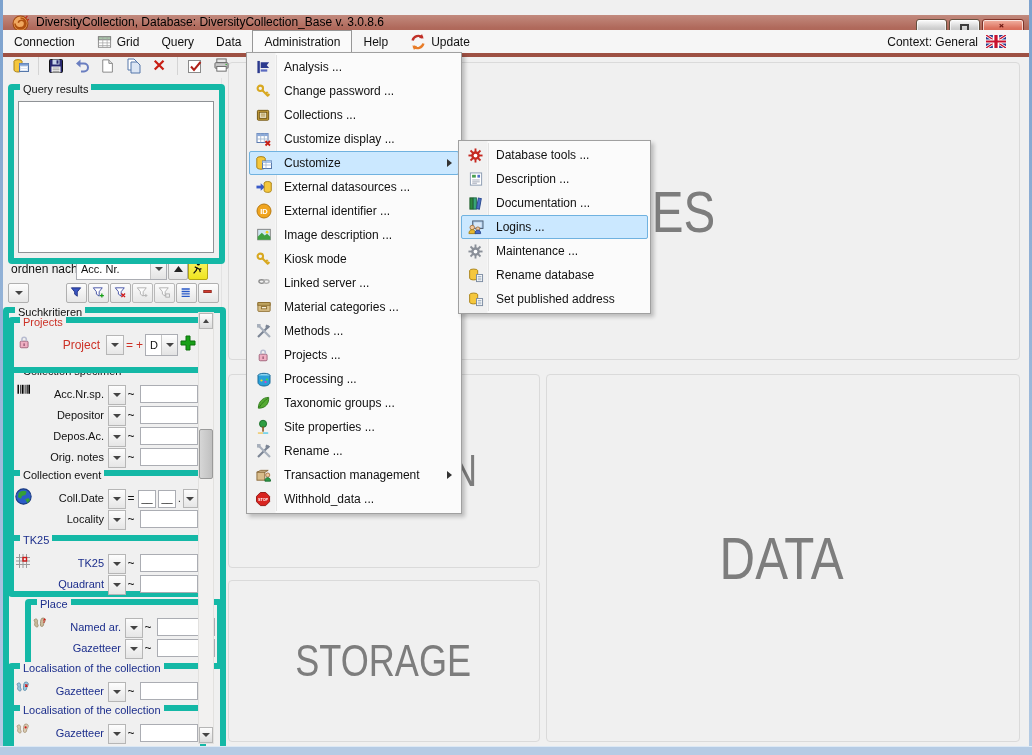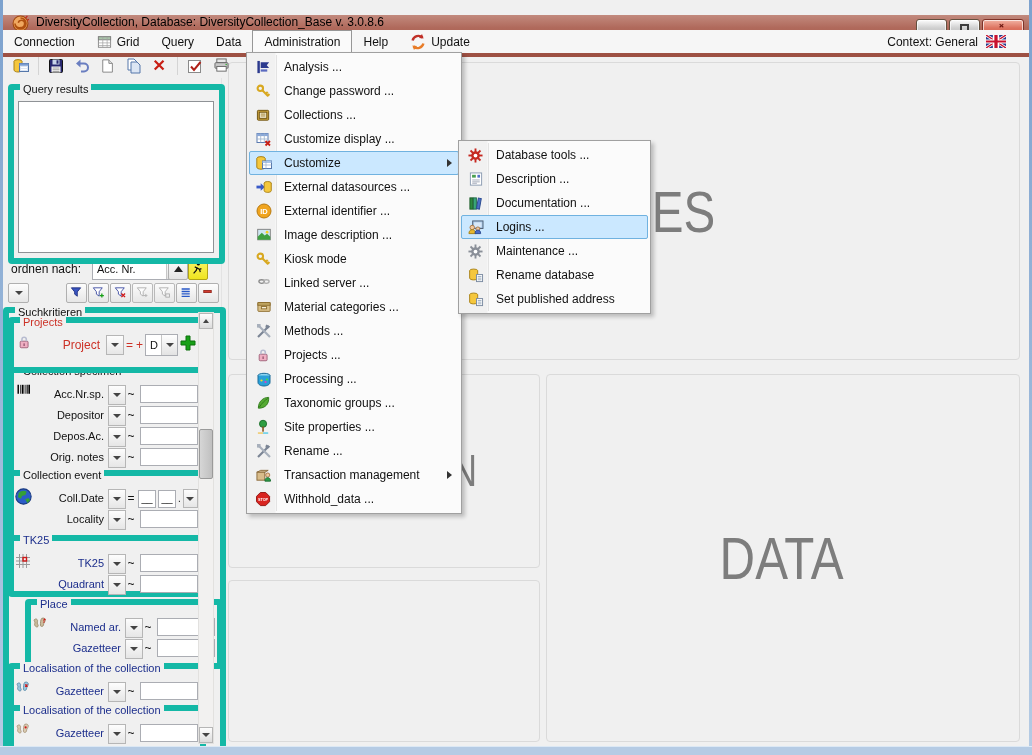--- a/index.html
+++ b/index.html
@@ -235,21 +235,21 @@
         </span>
       </div>
     </div>
 
   <div class="g-box" style="left:8px;top:84px;width:205px;height:168px">
     <span class="g-label">Query results</span>
     <div class="listbox" style="left:4px;top:11px;width:194px;height:150px"></div>
   </div>
 
   <span class="lbl" style="left:11px;top:259px;font-size:12px;line-height:21px">ordnen nach:</span>
-  <span class="combo" style="left:92px;top:258px;width:89px">
+  <span class="combo" style="left:76px;top:258px;width:89px">
     <span class="combo-txt">Acc. Nr.</span>
     <span class="combo-btn">
         <span class="dda"></span>
       </span>
   </span>
   <span class="sq-btn" style="left:168px;top:258px">
       <span style="display:inline-flex">
         <svg width="9" height="6" viewBox="0 0 9 6">
           <path d="M0 6h9L4.5 0z" fill="#222"></path>
         </svg>
@@ -518,20 +518,21 @@
   <div class="splitter"></div>
 
   <div class="panel" style="left:228px;top:62px;width:790px;height:296px"></div>
   <div class="panel" style="left:228px;top:374px;width:310px;height:192px"></div>
   <div class="panel" style="left:546px;top:374px;width:472px;height:366px"></div>
   <div class="panel" style="left:228px;top:580px;width:310px;height:160px"></div>
 
   <div class="watermark" style="left:228px;top:178px;width:790px;font-size:58px"><span class="wm-inner">IMAGES</span></div>
   <div class="watermark" style="left:228px;top:446px;width:310px;font-size:44px"><span class="wm-inner">SPECIMEN</span></div>
   <div class="watermark" style="left:546px;top:524px;width:472px;font-size:60px"><span class="wm-inner">DATA</span></div>
+  <div class="watermark" style="left:228px;top:636px;width:310px;font-size:44px"><span class="wm-inner">STORAGE</span></div>
 
   <div class="menu" id="admin-menu" style="left:246px;top:52px;width:210px">
       <div class="mi">
         <span class="mi-ic">
           <svg width="15" height="15" viewBox="0 0 16 16" xmlns="http://www.w3.org/2000/svg">
             <rect x="1.5" y="1" width="2.6" height="13" fill="#2c3a8e"></rect>
             <path d="M5 2.5h9l-2.5 3L14 8.5H5z" fill="#2c3a8e"></path>
             <rect x="5" y="10" width="7" height="2.4" fill="#5a6ac0"></rect>
           </svg>
         </span>

